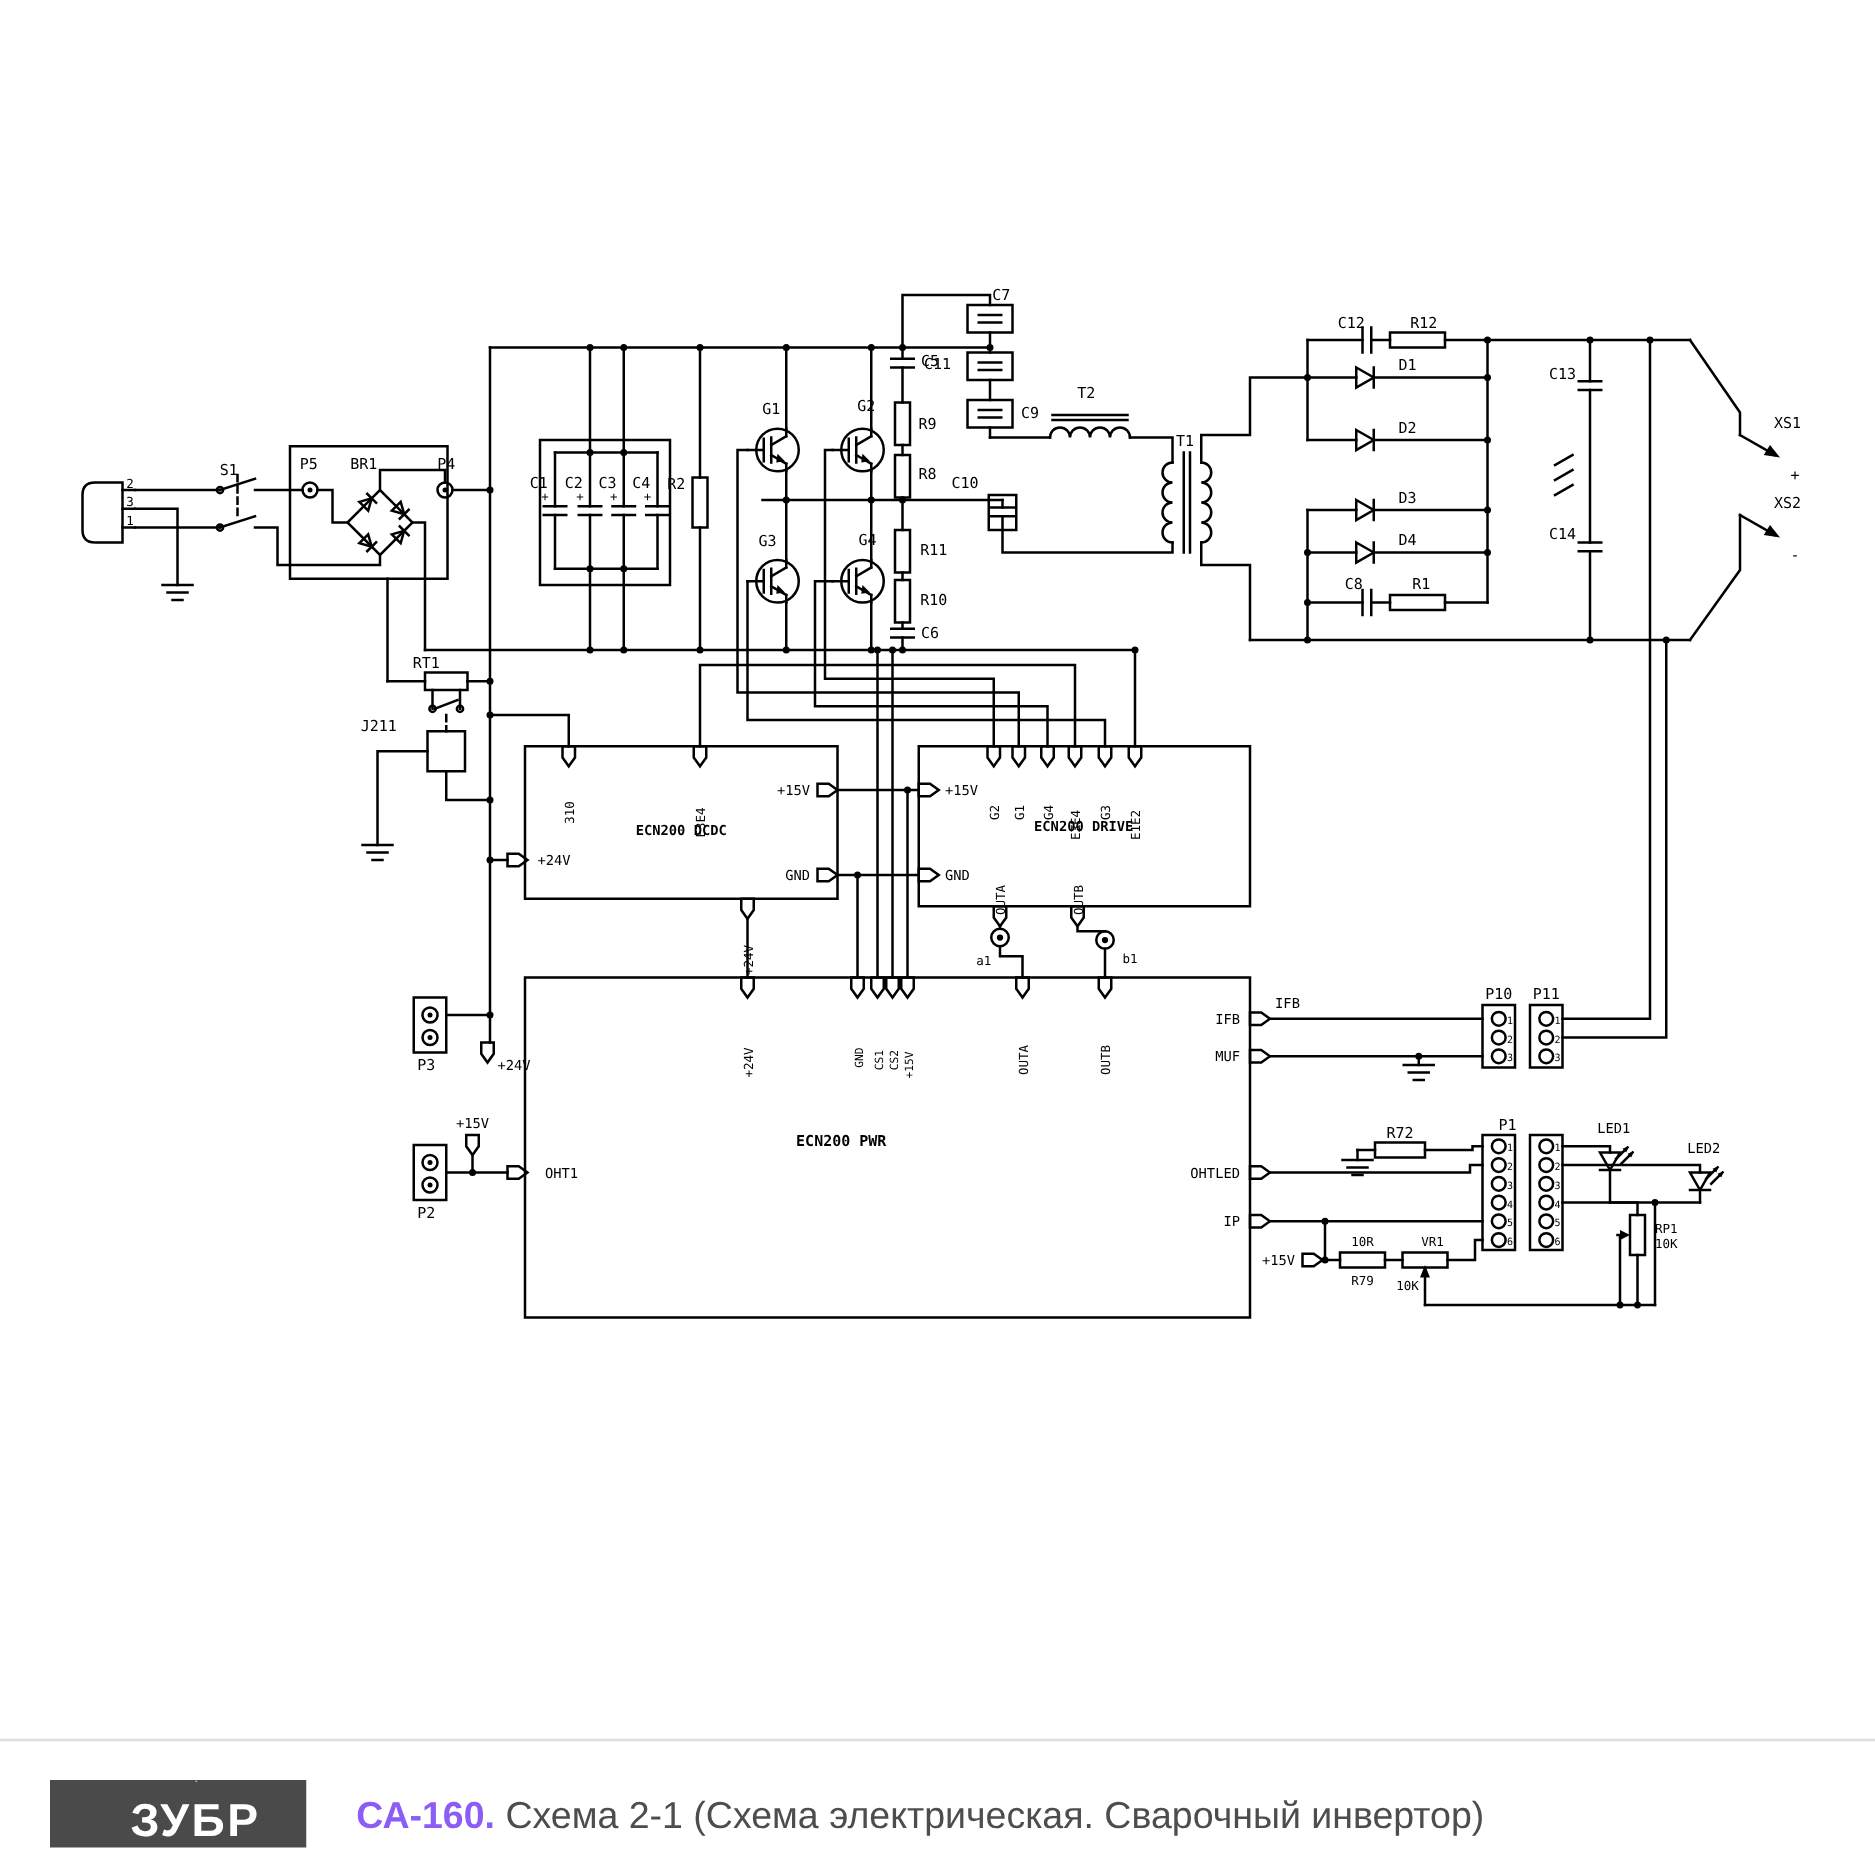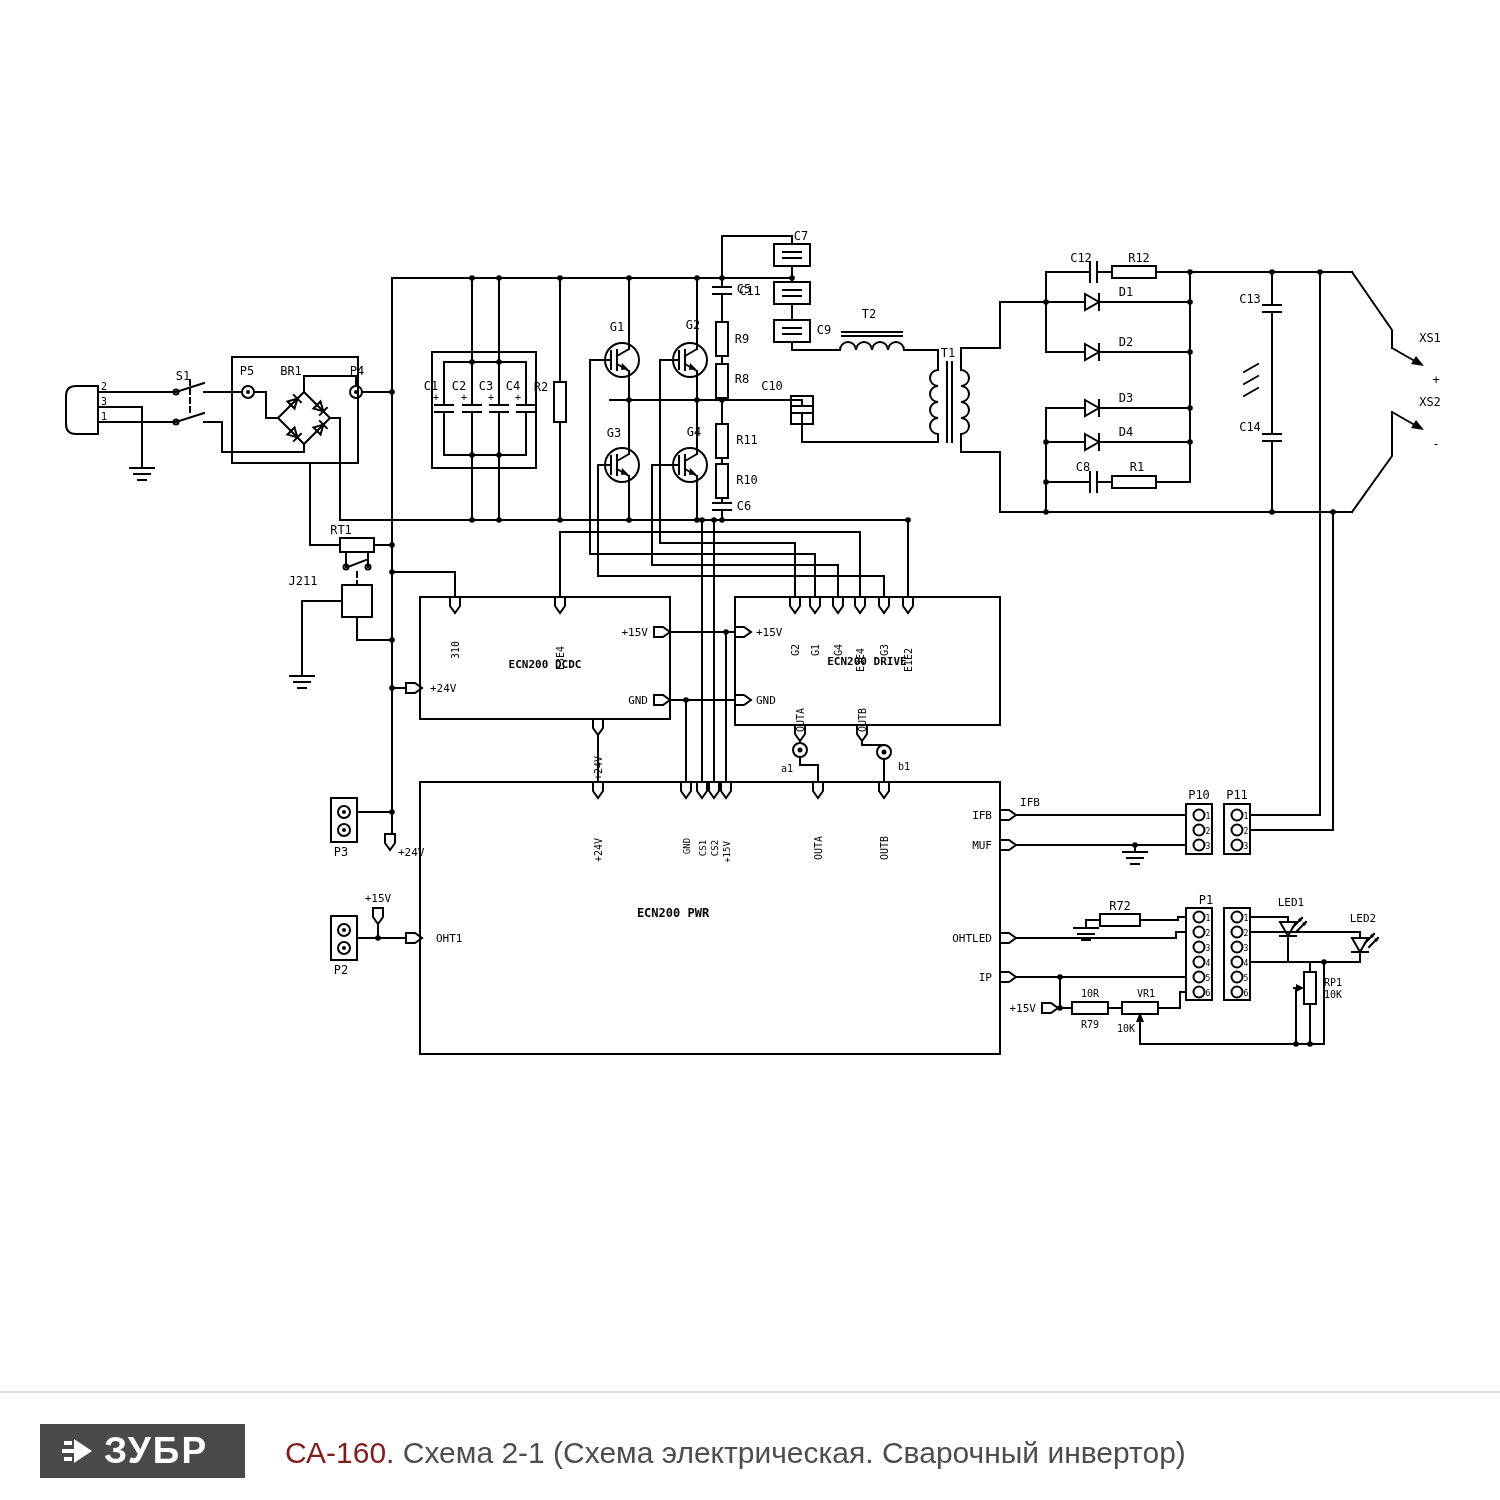--- a/index.html
+++ b/index.html
@@ -5,25 +5,25 @@
   html,body{margin:0;padding:0;}
   body{width:1500px;height:1500px;background:#ffffff;position:relative;overflow:hidden;
        font-family:"Liberation Sans",sans-serif;}
   svg text{font-family:"DejaVu Sans Mono",monospace;fill:#000;}
   .w{stroke:#000;stroke-width:2;fill:none;stroke-linecap:square;}
   .f{fill:#000;stroke:none;}
   .dash{stroke-dasharray:5 4;}
   #schematic{position:absolute;left:0;top:0;}
   #sep{position:absolute;left:0;top:1391px;width:1500px;height:2px;background:#dddddd;}
   #brandbox{position:absolute;left:40px;top:1424px;width:205px;height:54px;background:#4a4a4b;
-            display:flex;align-items:center;gap:10px;padding-left:18px;box-sizing:border-box;}
+            display:flex;align-items:center;gap:10px;padding-left:28px;box-sizing:border-box;flex-direction:column;}
   #brandbox .brand{color:#ffffff;font-weight:bold;font-size:37px;letter-spacing:2px;
             font-family:"Liberation Sans",sans-serif;}
   #caption{position:absolute;left:285px;top:1436px;font-size:30px;white-space:nowrap;}
-  #caption .model{font-weight:normal;color:#7f1d1d;}
+  #caption .model{font-weight:bold;color:#8b5cf6;}
   #caption .subtitle{color:#4d4d4d;font-weight:normal;}
 </style>
 </head>
 <body>
 
 <svg id="schematic" width="1500" height="1390" viewBox="0 0 1500 1390" xmlns="http://www.w3.org/2000/svg">
   <defs>
     <g id="gnd" class="w">
       <line x1="-12" y1="0" x2="12" y2="0"></line>
         <line x1="-8" y1="6" x2="8" y2="6"></line>

